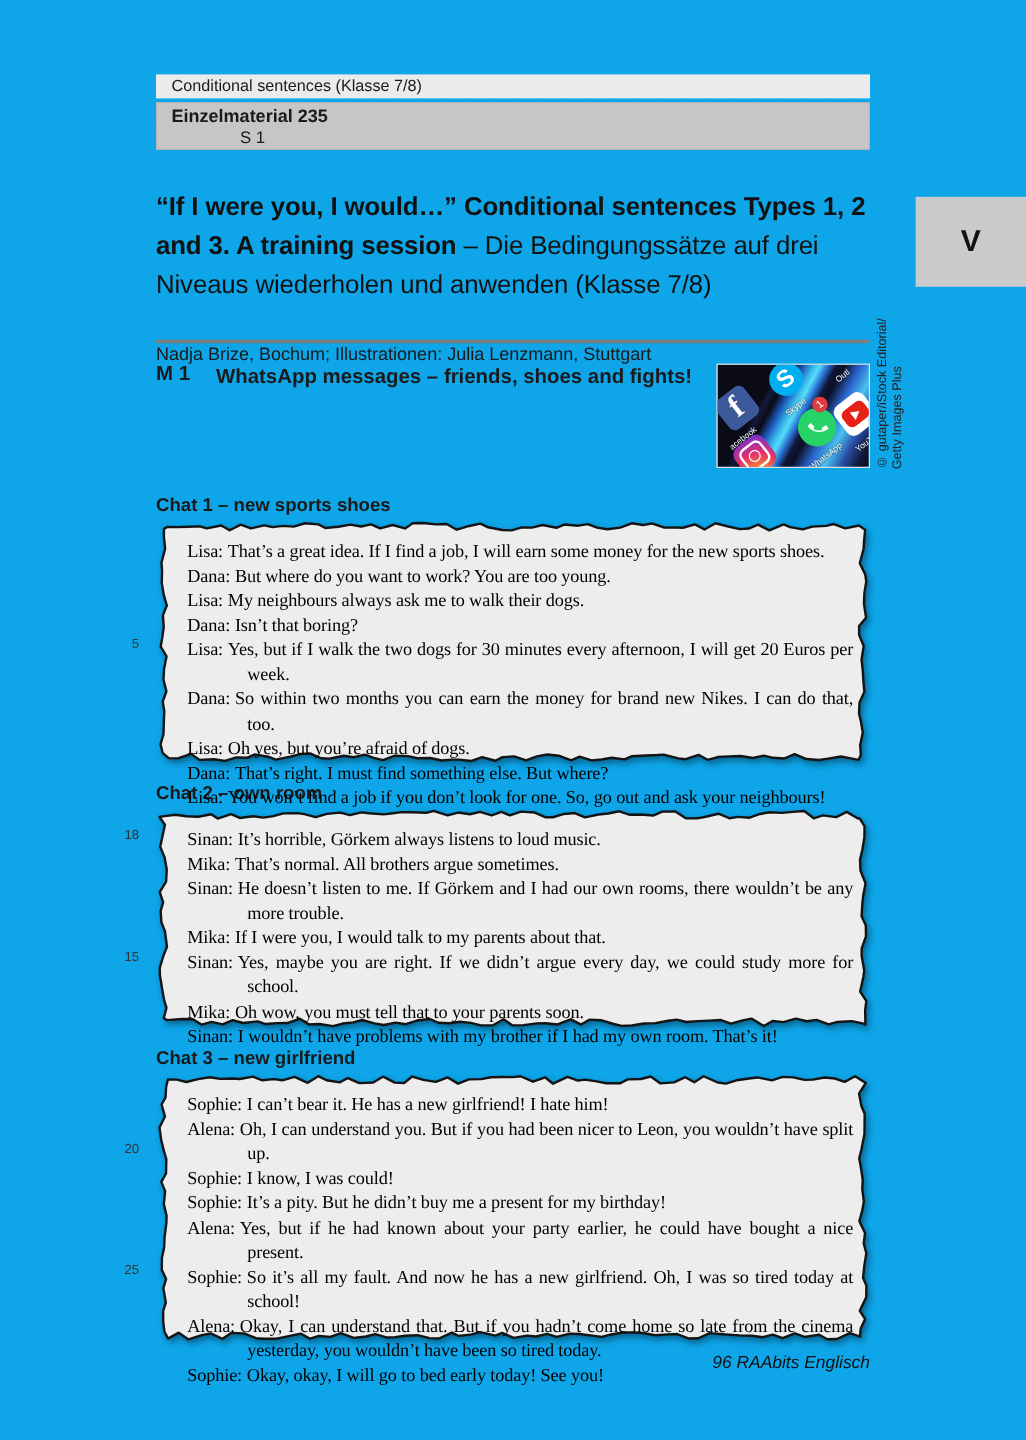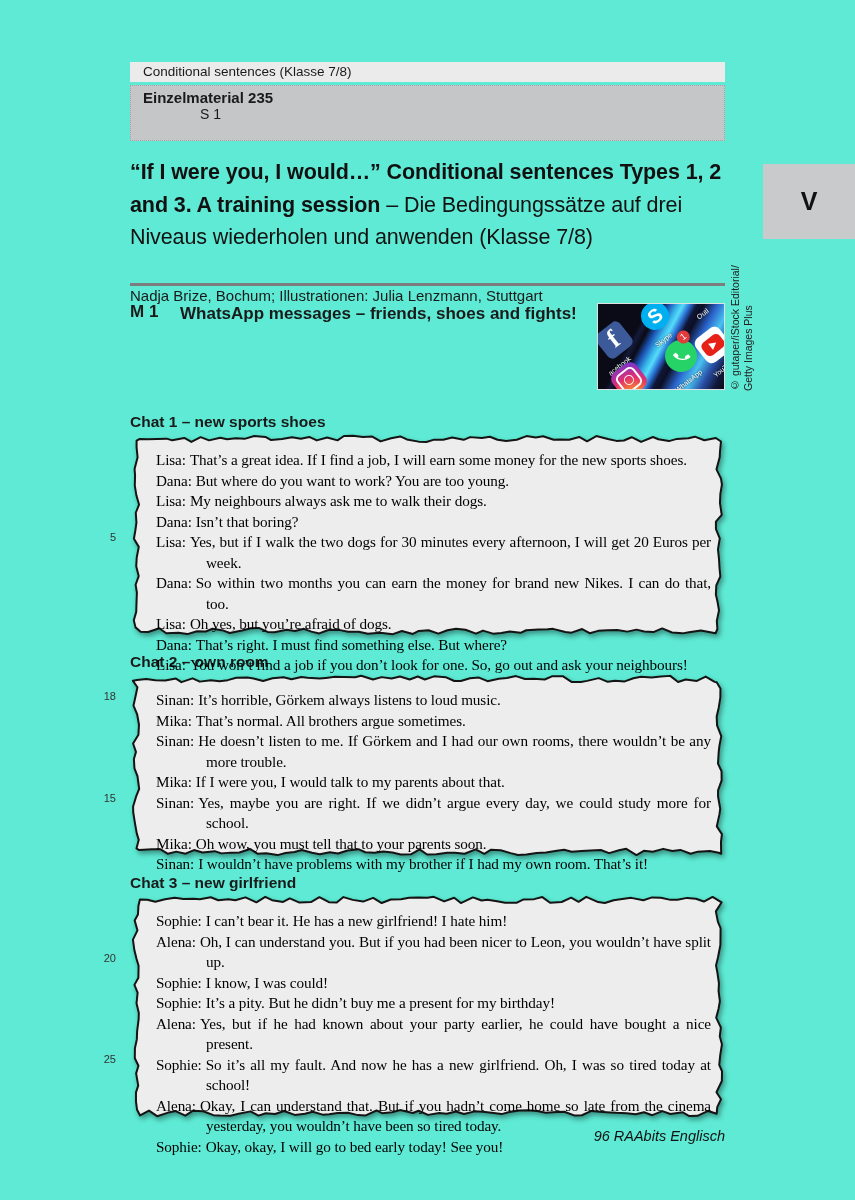--- a/index.html
+++ b/index.html
@@ -1,22 +1,22 @@
 <!DOCTYPE html>
 <html><head>
 <meta charset="utf-8">
 <style>
   html,body{margin:0;padding:0;background:#fff;}
-  .page{position:relative;width:855px;height:1200px;background:#5eead4;overflow:hidden;
+  .page{position:relative;width:855px;height:1200px;background:#0ea5e9;overflow:hidden;
         font-family:"Liberation Sans",sans-serif;color:#1a1a1a;}
 
   
   .kicker-bar{position:absolute;left:130px;top:62px;width:595px;height:20px;background:#ebebeb;
               font-size:13.5px;line-height:20px;padding-left:13px;box-sizing:border-box;}
-  .material-bar{position:absolute;left:130px;top:85px;width:595px;height:56px;background:#c5c6c8;
+  .material-bar{position:absolute;left:130px;top:85px;width:595px;height:40px;background:#c5c6c8;
               border:1px dotted #a5a5a5;box-sizing:border-box;padding:3px 0 0 12px;}
   .mat-label{font-weight:bold;font-size:15px;line-height:17px;}
   .mat-page{font-size:14px;line-height:16px;margin-left:57px;}
 
   .side-tab{position:absolute;left:763px;top:164px;width:92px;height:75px;background:#c9cacc;
             display:flex;align-items:center;justify-content:center;font-weight:bold;font-size:25px;color:#111;}
 
   
   .title{position:absolute;left:130px;top:156px;width:616px;margin:0;font-weight:normal;
          font-size:21.5px;line-height:32.5px;letter-spacing:-0.1px;color:#111;}

